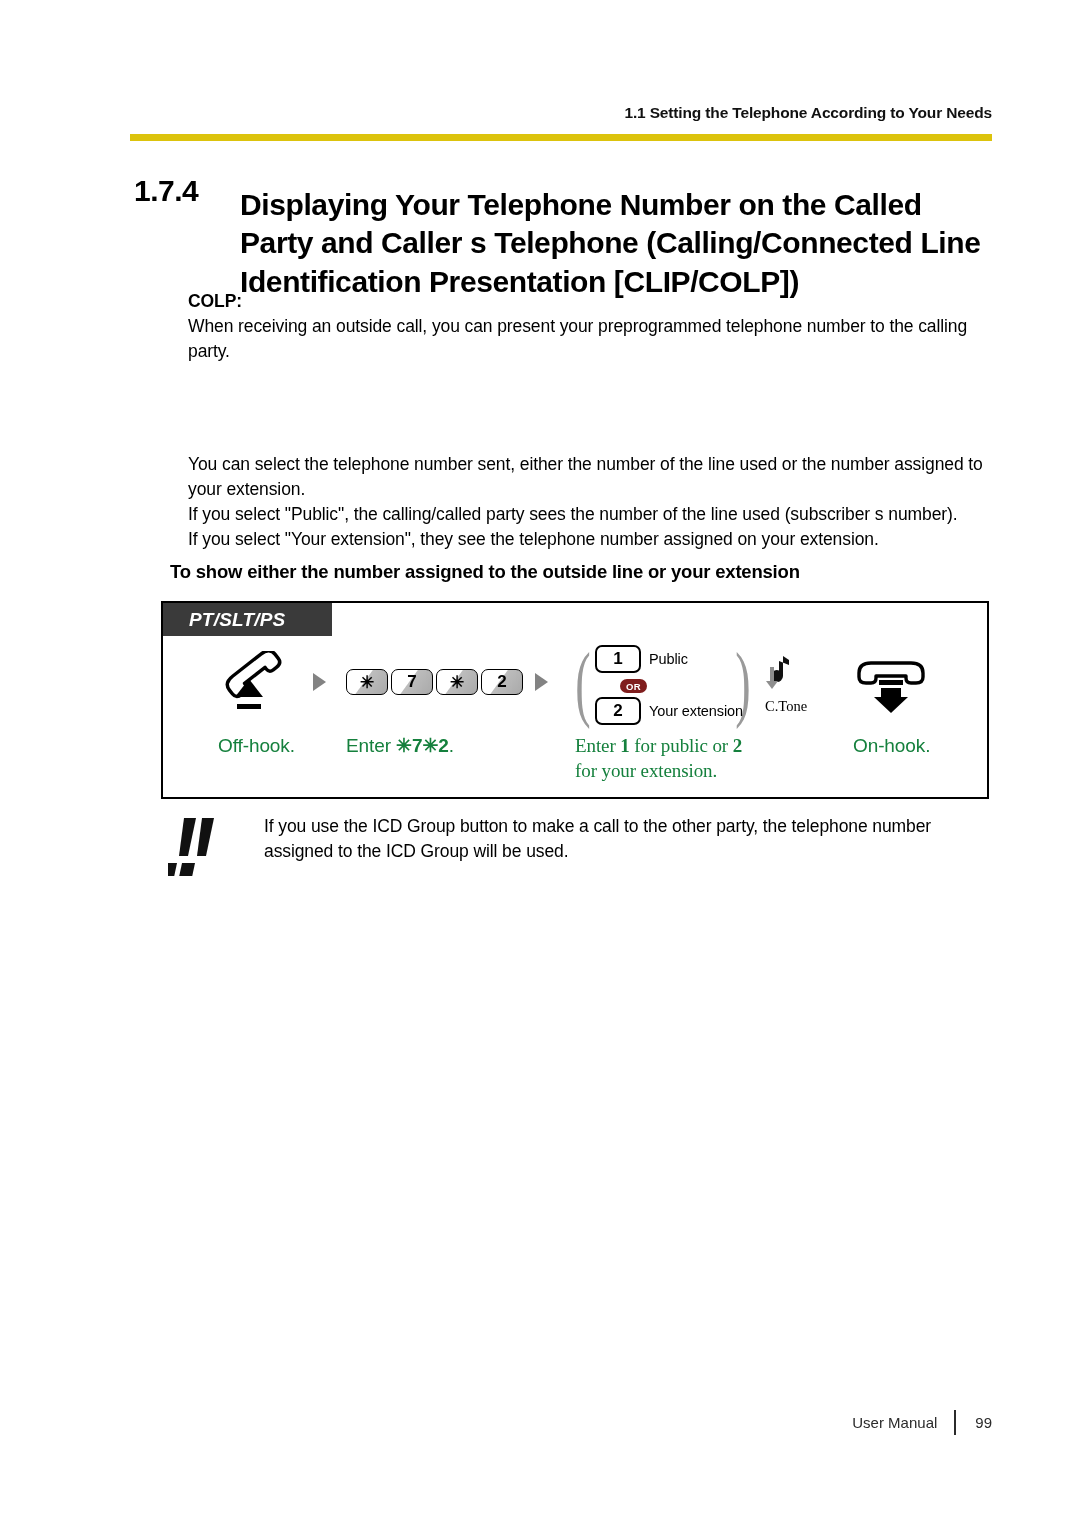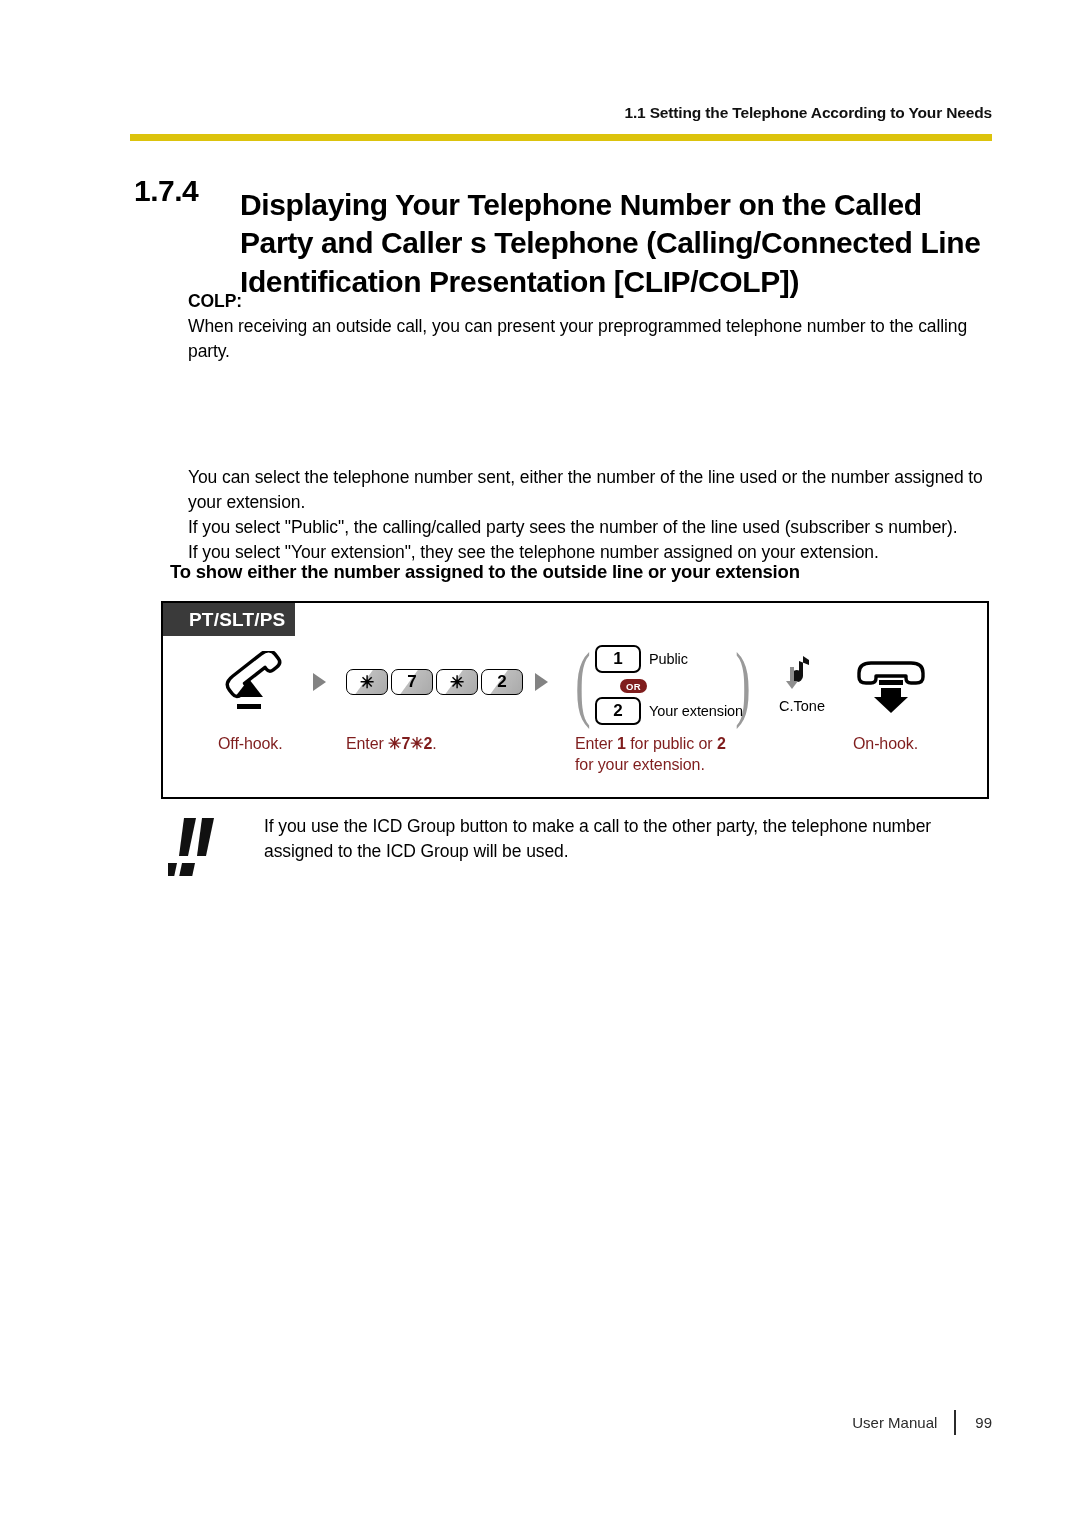--- a/index.html
+++ b/index.html
@@ -73,21 +73,21 @@
     position: absolute;
     left: 188px;
     width: 812px;
     font-size: 17.5px;
     line-height: 1.42;
     letter-spacing: -0.1px;
   }
   .lbl { font-weight: bold; }
 
   #blk-clip   { top: 289px; }
-  #blk-para   { top: 465px; }
+  #blk-para   { top: 452px; }
   .subhead {
     position: absolute;
     left: 170px;
     top: 561px;
     width: 830px;
     font-size: 18.5px;
     font-weight: bold;
     letter-spacing: -0.2px;
   }
 
@@ -99,55 +99,56 @@
     width: 828px;
     height: 198px;
     border: 2px solid #000000;
     background: #ffffff;
     box-sizing: border-box;
   }
   .dev-tab {
     position: absolute;
     left: 0px;
     top: 0px;
-    width: 132px;
+    width: 169px;
     height: 33px;
     background: #3a3a3a;
     color: #ffffff;
     font-size: 19px;
     font-weight: bold;
     letter-spacing: 0.2px;
     display: flex;
     align-items: center;
     padding-left: 26px;
     box-sizing: border-box;
+    font-style: italic;
   }
 
   .steps {
     position: absolute;
     left: 0;
     top: 36px;
     width: 100%;
     height: 160px;
   }
 
   .icon-row {
     position: absolute;
     top: 8px;
     left: 0;
     width: 100%;
     height: 72px;
   }
 
   .cap {
     position: absolute;
-    font-size: 16px;
+    font-size: 19px;
     line-height: 1.32;
     letter-spacing: -0.1px;
-    color: #7f1d1d;
+    color: #15803d;
   }
   .cap b { font-weight: bold; }
 
   
   .arrow {
     position: absolute;
     width: 0; height: 0;
     border-top: 9px solid transparent;
     border-bottom: 9px solid transparent;
     border-left: 13px solid #838383;
@@ -214,22 +215,22 @@
     font-weight: bold;
     display: flex;
     align-items: center;
     justify-content: center;
     letter-spacing: 0.3px;
     margin-left: 21px;
   }
 
   .tone-wrap {
     position: absolute;
-    text-align: center;
     width: 74px;
+    font-family: Liberation Serif, serif;
   }
   .tone-lab { font-size: 14.5px; margin-top: 1px; }
 
   
   .note {
     position: absolute;
     left: 168px;
     top: 812px;
     width: 830px;
   }
@@ -356,21 +357,21 @@
           </svg>
         </div>
       </div>
 
       <div class="cap" style="left:55px; top:94px;">Off-hook.</div>
 
       <div class="cap" style="left:183px; top:94px;">
         <span>Enter </span><b>✳7✳2</b><span>.</span>
       </div>
 
-      <div class="cap" style="left:412px; top:94px; width:210px;">
+      <div class="cap" style="left:412px; top:94px; width:210px;font-family:Liberation Serif, serif;">
         <span>Enter </span><b>1</b><span> for public or </span><b>2</b><br>
         <span>for your extension.</span>
       </div>
 
       <div class="cap" style="left:690px; top:94px;">On-hook.</div>
     </div>
   </div>
 
   <div class="note">
     <div class="note-icon">

